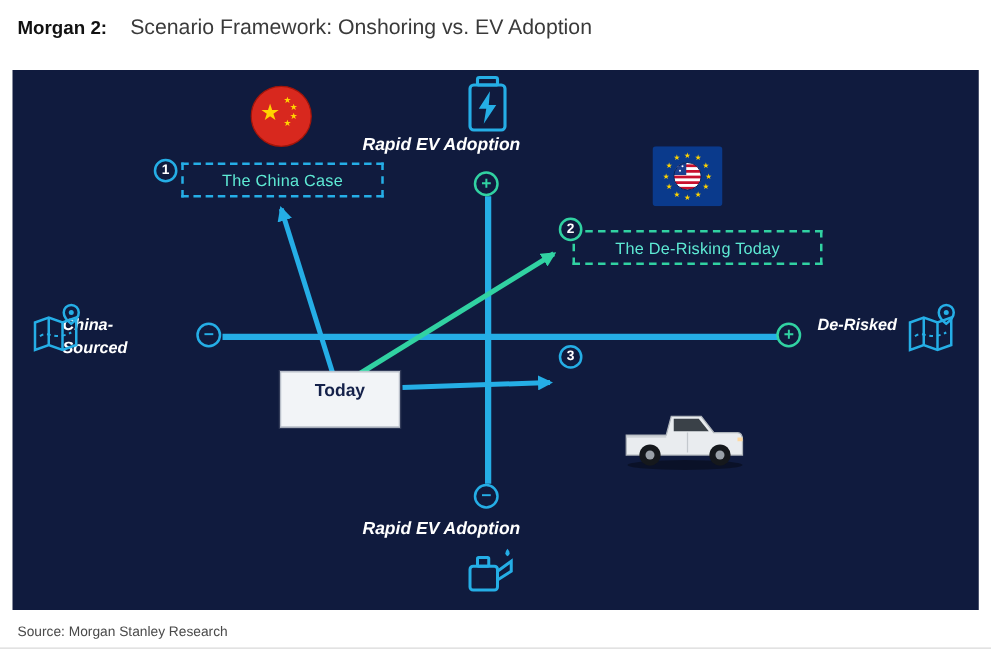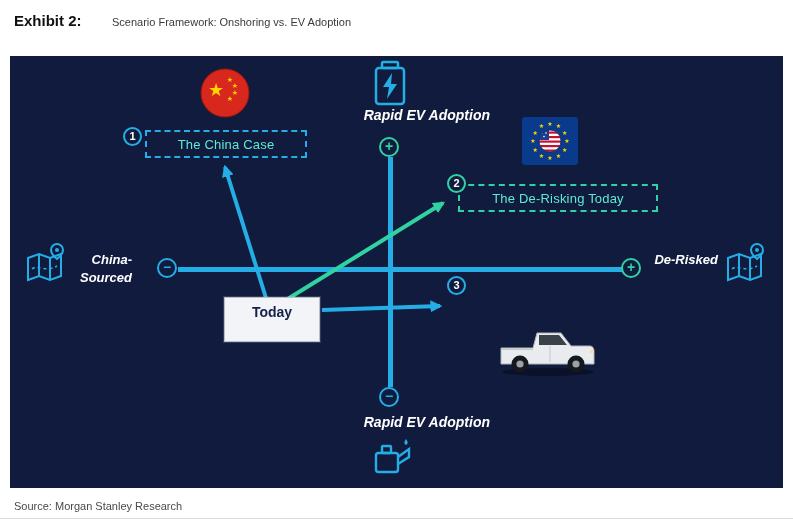--- a/index.html
+++ b/index.html
@@ -2,37 +2,37 @@
 <html><head>
 <meta charset="utf-8">
 <style>
   * { margin:0; padding:0; box-sizing:border-box; }
   body { width:793px; height:520px; background:#ffffff; font-family:"Liberation Sans", sans-serif; }
   .page { position:relative; width:793px; height:520px; background:#ffffff; overflow:hidden; }
 
   
   .header { position:absolute; left:14px; top:12px; white-space:nowrap; }
   .exhibit-label { font-weight:bold; font-size:15px; color:#111111; }
-  .exhibit-title { font-size:11px; color:#3a3a3a; margin-left:26px; }
+  .exhibit-title { font-size:17px; color:#3a3a3a; margin-left:14px; }
 
   
   .panel { position:absolute; left:10px; top:56px; width:773px; height:432px; background:#101b3e; }
 
   
   .h-axis { position:absolute; left:168px; top:211px; width:444px; height:5px; background:#25aee6; z-index:1; }
   .v-axis { position:absolute; left:378px; top:101px; width:5px; height:230px; background:#25aee6; z-index:1; }
 
   .sign-circle { position:absolute; width:20px; height:20px; border-radius:50%; background:#101b3e;
     border:2px solid #25aee6; color:#25aee6; font-size:14px; font-weight:bold; line-height:15px;
     text-align:center; z-index:2; }
   .sign-circle.green { border-color:#31d2a2; color:#31d2a2; }
 
   
   .axis-label { position:absolute; color:#ffffff; font-weight:bold; font-style:italic; font-size:14px;
-    text-align:right; z-index:3; }
+    text-align:left; z-index:3; }
   .axis-label.side { font-size:13px; line-height:18px; }
 
   
   .arrows { position:absolute; left:0; top:0; width:773px; height:432px; z-index:2; pointer-events:none; }
 
   
   .case-box { position:absolute; border:2px dashed #25aee6; color:#5eead4; font-weight:normal; font-size:13px;
     display:flex; align-items:center; justify-content:center; z-index:4; letter-spacing:0.2px; }
   .case-box.green { border-color:#31d2a2; }
   .badge { position:absolute; width:19px; height:19px; border-radius:50%; background:#101b3e;
@@ -51,21 +51,21 @@
   
   .footer-source { position:absolute; left:14px; top:500px; font-size:11px; color:#4a4a4a; }
   .bottom-rule { position:absolute; left:0; top:518px; width:793px; height:1px; background:#d9d9d9; }
 </style>
 </head>
 <body>
 
 <div class="page">
 
   <div class="header">
-    <span class="exhibit-label">Exhibit 2:</span>
+    <span class="exhibit-label">Morgan 2:</span>
     <span class="exhibit-title">Scenario Framework: Onshoring vs. EV Adoption</span>
   </div>
 
   <div class="panel">
 
     <div class="h-axis"></div>
     <div class="v-axis"></div>
 
     <div class="sign-circle green" style="left:369px; top:81px;">+</div>
     <div class="sign-circle" style="left:369px; top:331px;">−</div>

